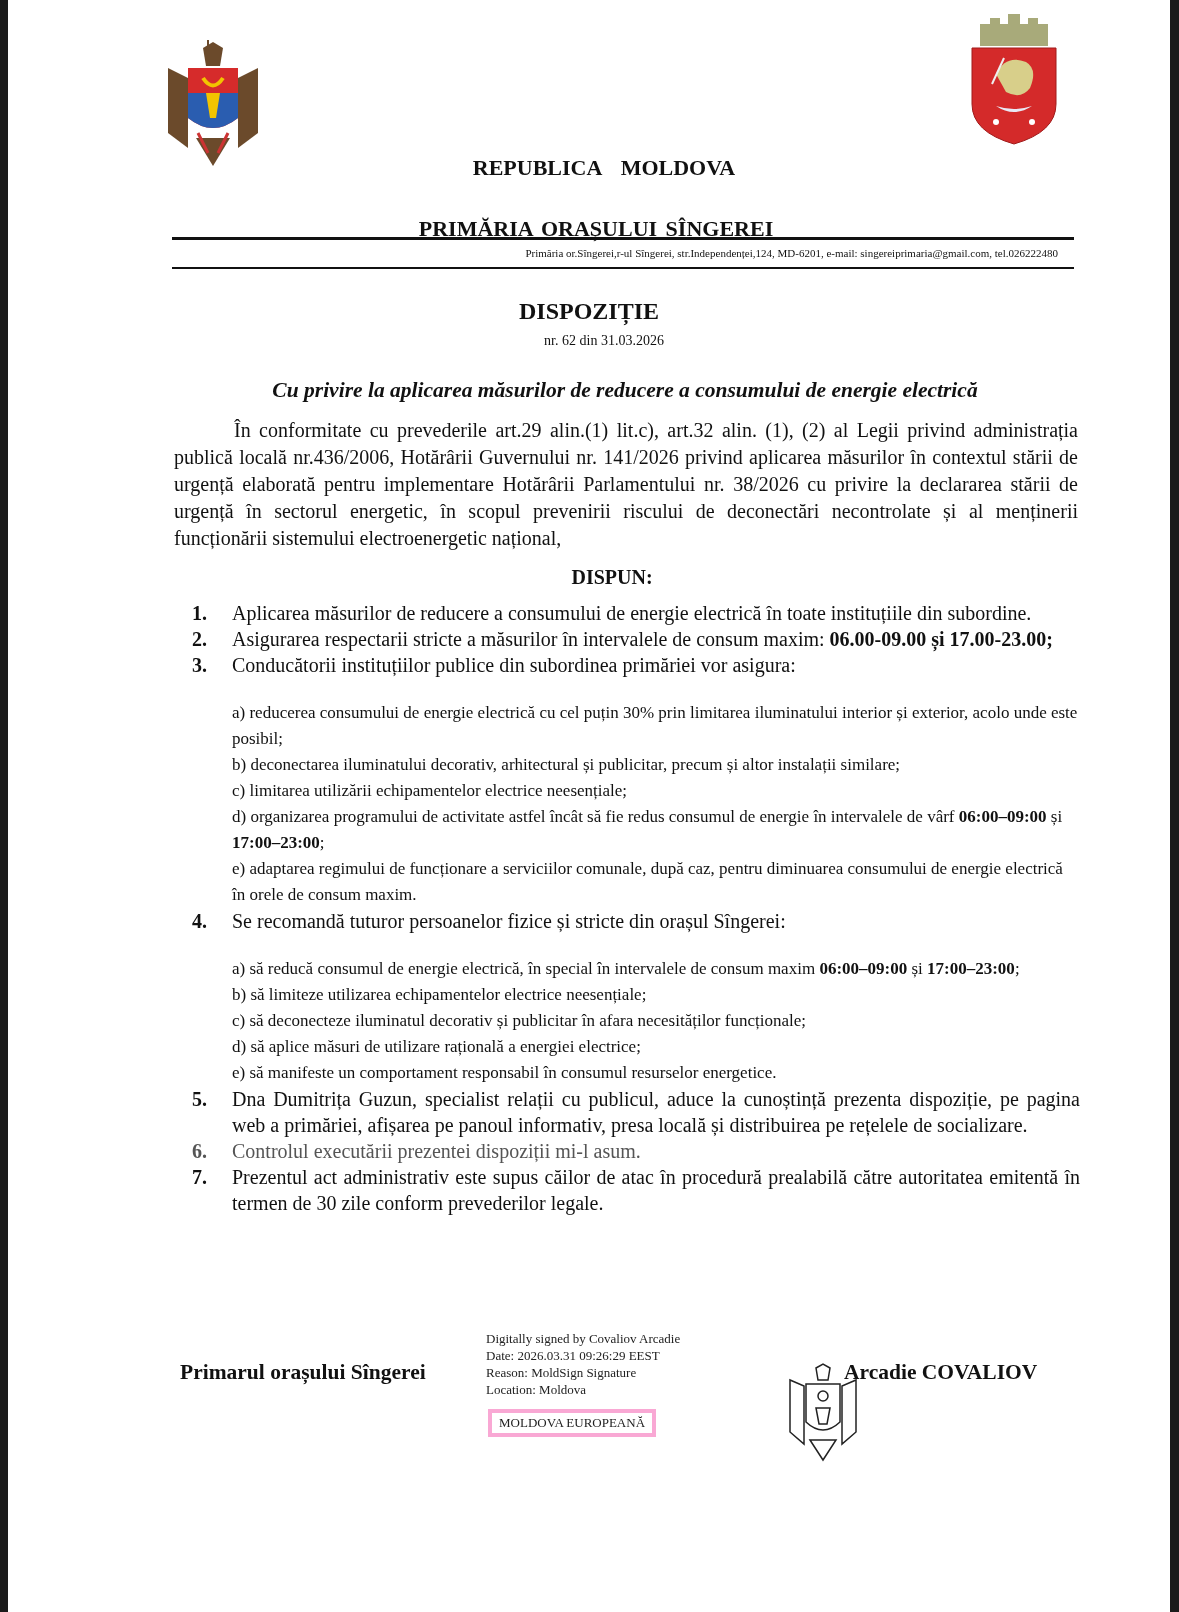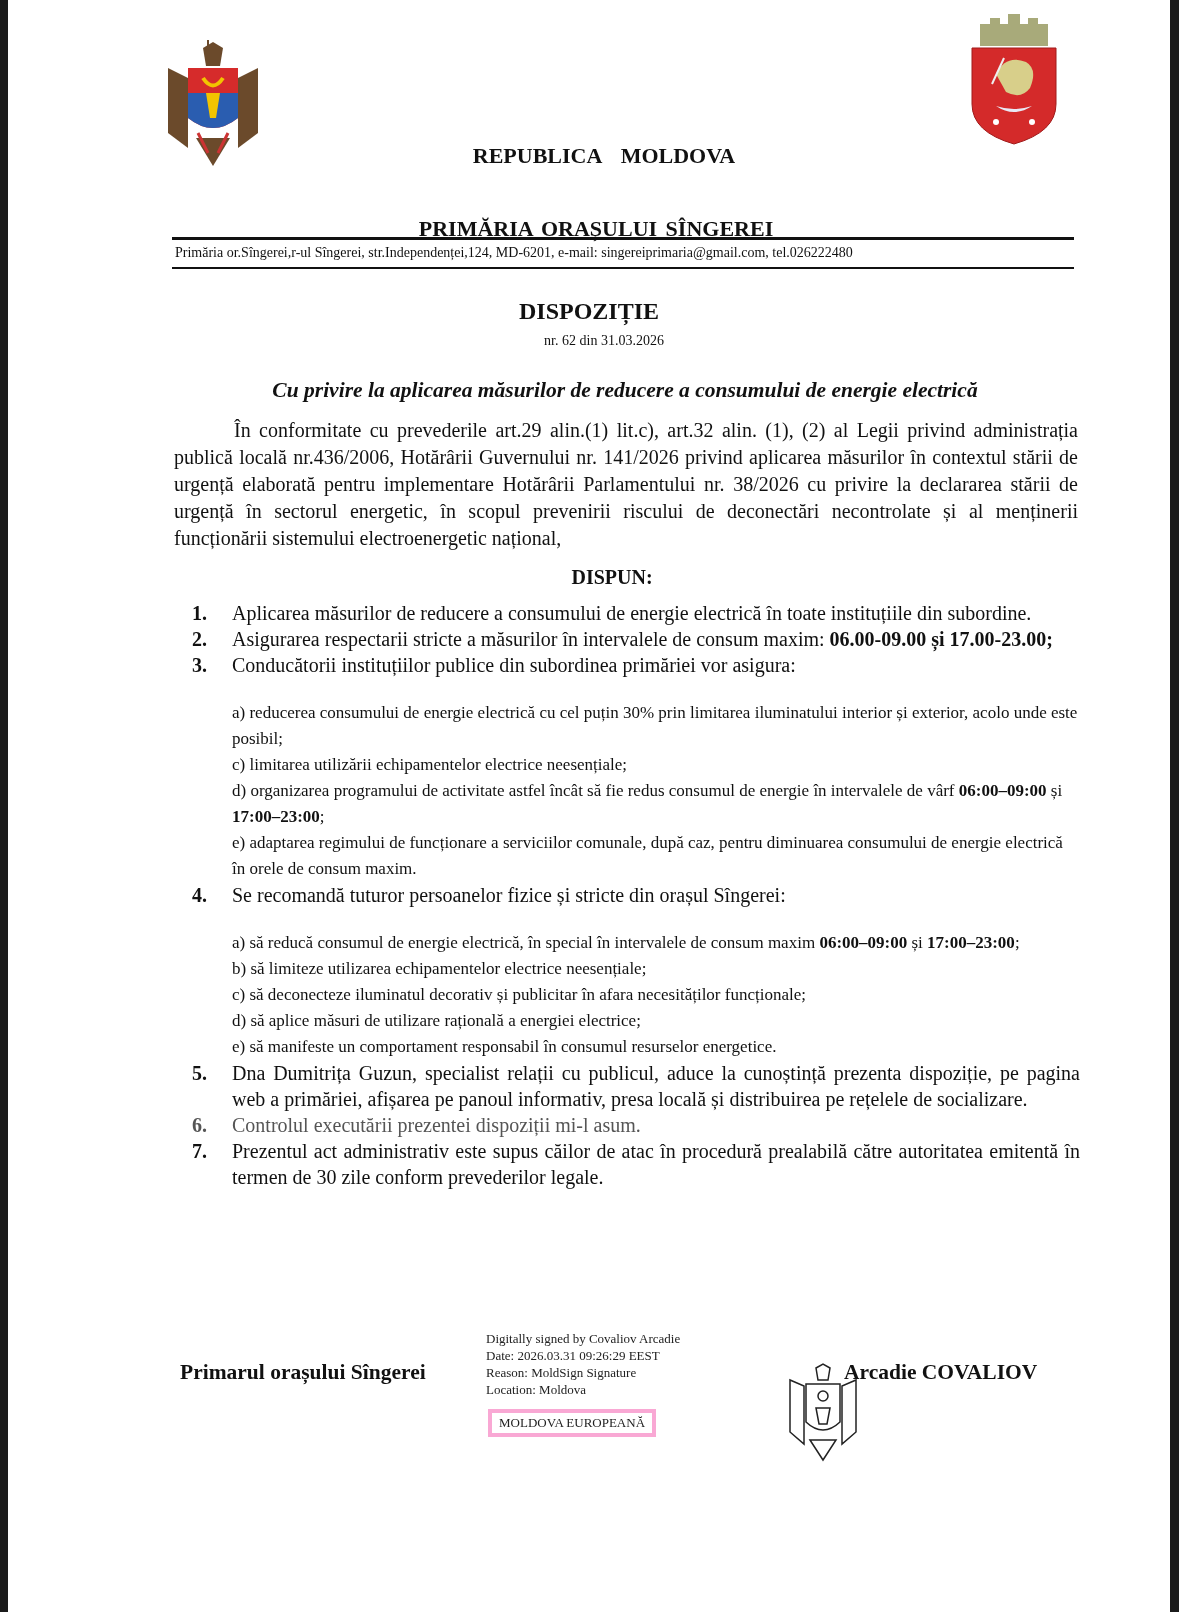--- a/index.html
+++ b/index.html
@@ -7,24 +7,24 @@
     width:1179px; height:1612px; background:#1b1b1b; position:relative; overflow:hidden;
     font-family:"Liberation Serif", serif; color:#111;
   }
   .page {
     position:absolute; left:8px; top:0; width:1162px; height:1612px; background:#fff;
   }
   .abs { position:absolute; }
   .crest-md { left:150px; top:38px; width:110px; height:130px; }
   .crest-city { left:958px; top:14px; width:96px; height:132px; }
   .hdr { width:100%; text-align:center; font-weight:bold; font-size:22px; line-height:28px; left:0; }
-  .hdr1 { top:142px; padding-left:30px; box-sizing:border-box; word-spacing:14px; }
+  .hdr1 { top:154px; padding-left:30px; box-sizing:border-box; word-spacing:14px; }
   .hdr2 { top:180px; padding-left:14px; box-sizing:border-box; word-spacing:3px;margin-top:35px; }
   .rule-top { left:164px; top:237px; width:902px; height:3px; background:#111; }
-  .addr { left:167px; top:243px; width:902px; font-size:14px; line-height:20px; text-align:left; white-space:nowrap; }
+  .addr { left:148px; top:243px; width:902px; font-size:11px; line-height:20px; text-align:right; white-space:nowrap; }
   .rule-bot { left:164px; top:267px; width:902px; height:2px; background:#111; }
   .title { left:0; width:100%; text-align:center; font-weight:bold; font-size:24px; top:298px; box-sizing:border-box; }
   .number { left:0; width:100%; text-align:center; font-size:14px; top:333px; padding-left:30px; box-sizing:border-box; }
   .subject { left:162px; width:910px; font-weight:bold; font-size:21.5px; top:378px; text-align:center; white-space:nowrap;font-style:italic; }
   .pre { left:166px; width:904px; top:417px; font-size:20px; line-height:27px; text-align:justify; }
   .pre p { margin:0; text-indent:60px; }
   .dispun { left:8px; width:100%; text-align:center; font-weight:bold; font-size:20px; top:566px; padding-left:30px; box-sizing:border-box; }
   .list { left:184px; width:888px; top:600px; font-size:20px; line-height:26px; }
   .item { position:relative; padding-left:40px; text-align:justify; }
   .item .num { position:absolute; left:0; top:0; font-weight:bold; }
@@ -96,20 +96,21 @@
       <span class="num">2.</span>
       <span>Asigurarea respectarii stricte a măsurilor în intervalele de consum maxim: </span><span class="b">06.00-09.00 și 17.00-23.00;</span>
     </div>
     <div class="item">
       <span class="num">3.</span>
       <span>Conducătorii instituțiilor publice din subordinea primăriei vor asigura:</span>
     </div>
     <div class="gap"></div>
     <div class="sub">
       <div>a) reducerea consumului de energie electrică cu cel puțin 30% prin limitarea iluminatului interior și exterior, acolo unde este posibil;</div>
+      <div>b) deconectarea iluminatului decorativ, arhitectural și publicitar, precum și altor instalații similare;</div>
       <div>c) limitarea utilizării echipamentelor electrice neesențiale;</div>
       <div><span>d) organizarea programului de activitate astfel încât să fie redus consumul de energie în intervalele de vârf </span><span class="b">06:00–09:00</span><span> și </span><span class="b">17:00–23:00</span><span>;</span></div>
       <div>e) adaptarea regimului de funcționare a serviciilor comunale, după caz, pentru diminuarea consumului de energie electrică în orele de consum maxim.</div>
     </div>
     <div class="item">
       <span class="num">4.</span>
       <span>Se recomandă tuturor persoanelor fizice și stricte din orașul Sîngerei:</span>
     </div>
     <div class="gap"></div>
     <div class="sub">

